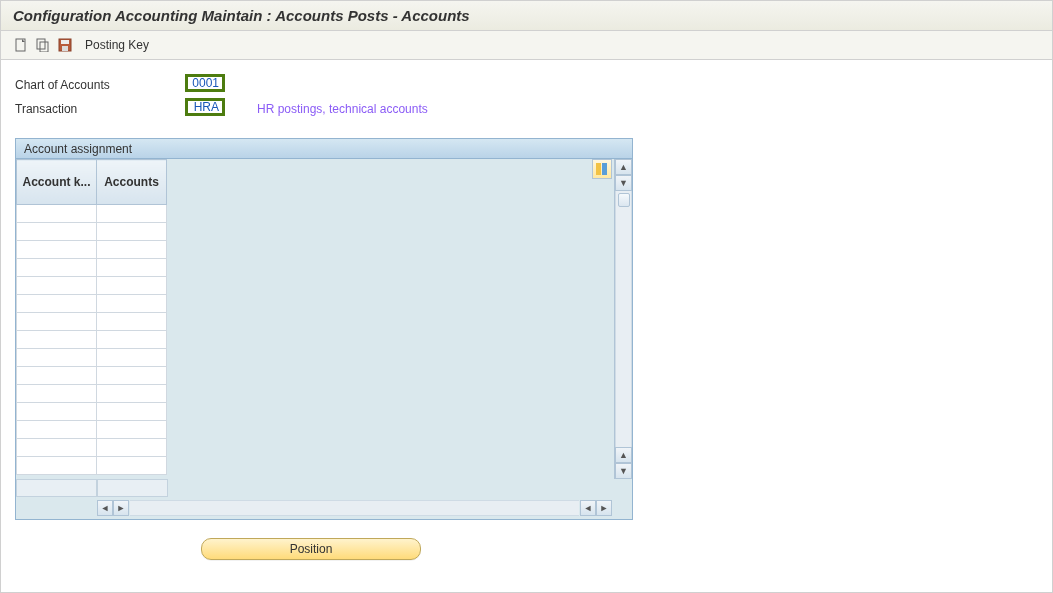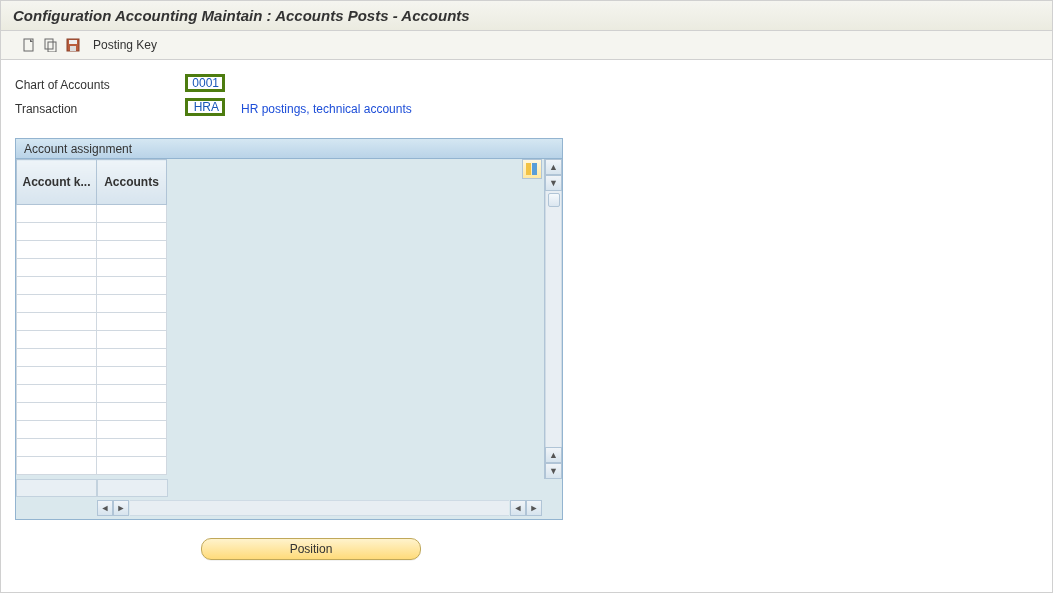--- a/index.html
+++ b/index.html
@@ -22,21 +22,21 @@
     .title-bar h1 {
       font-size: 15px;
       font-style: italic;
       font-weight: bold;
       color: #333;
     }
     .toolbar {
       display: flex;
       align-items: center;
       gap: 6px;
-      padding: 6px 20px;
+      padding: 6px 12px;
       background: #f5f5f0;
       border-bottom: 1px solid #d0d0d0;
     }
     .toolbar-icon {
       width: 16px;
       height: 16px;
       display: flex;
       align-items: center;
       justify-content: center;
       cursor: pointer;
@@ -66,26 +66,26 @@
       height: 18px;
       border: 3px solid #4d7c0f;
       background: #fff;
       text-align: right;
       padding: 0 3px;
       color: #1a57b8;
       font-family: inherit;
       font-size: 12px;
     }
     .form-desc {
-      margin-left: 16px;
-      color: #1d4ed8;
+      margin-left: 32px;
+      color: #8b5cf6;
     }
     .panel {
       margin: 12px 28px 10px 14px;
-      width: 548px;
+      width: 618px;
       border: 1px solid #93b4d0;
       background: #dae8ed;
     }
     .panel-header {
       background: linear-gradient(#d5e7f2, #b9d3e8);
       border-bottom: 1px solid #93b4d0;
       padding: 3px 8px;
       height: 20px;
       line-height: 14px;
       color: #333;

